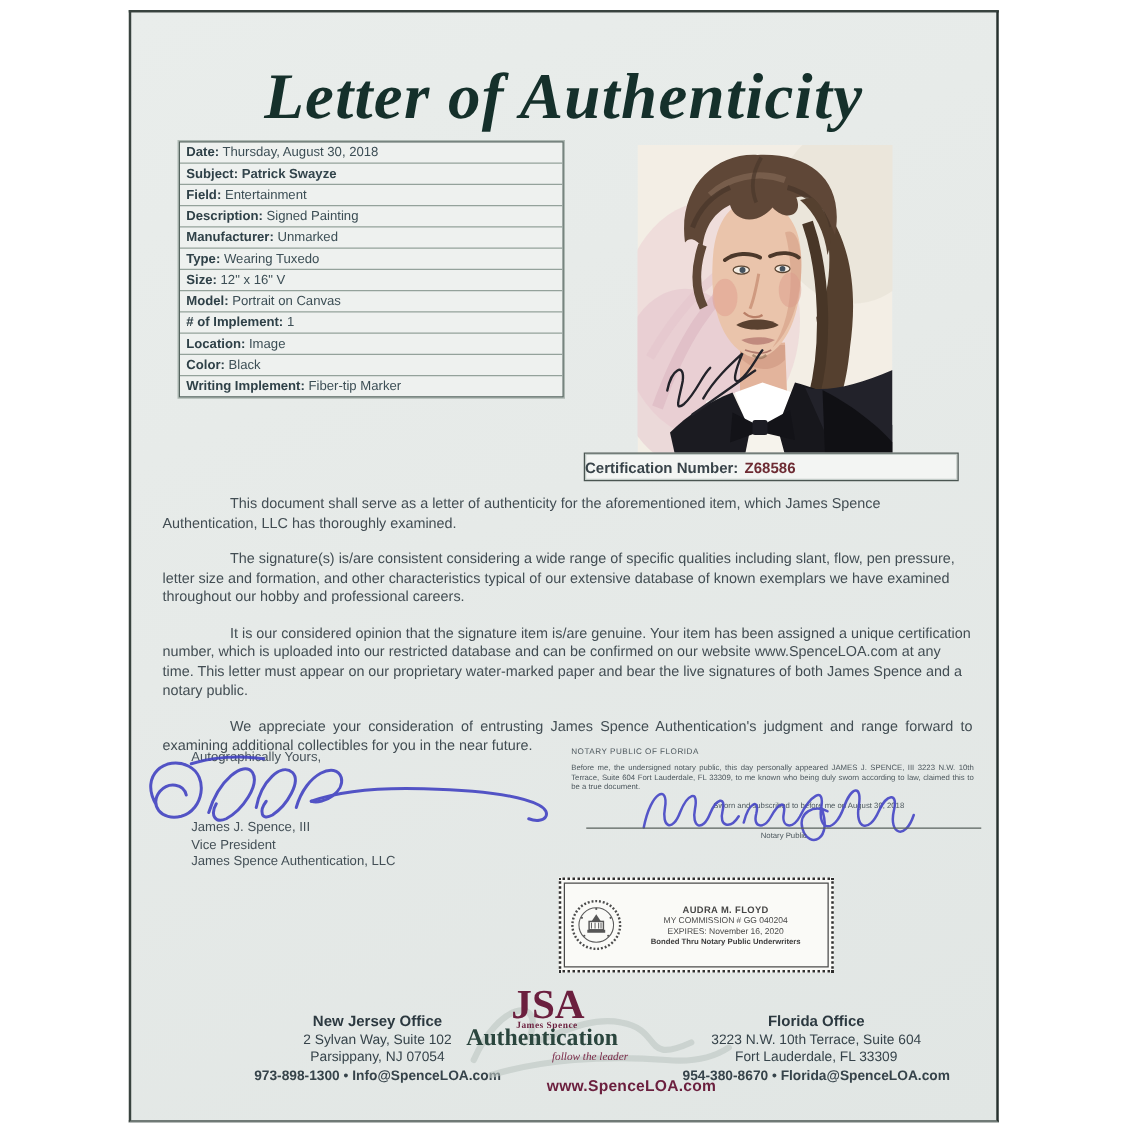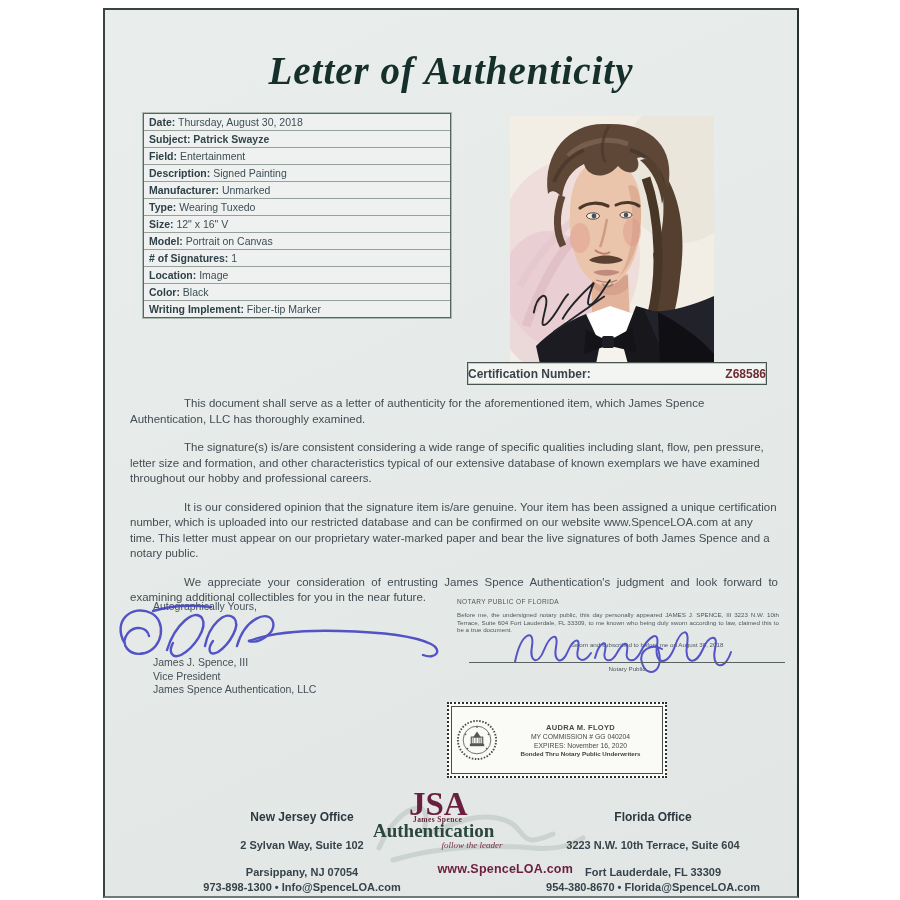--- a/index.html
+++ b/index.html
@@ -4,36 +4,36 @@
 <style>
   html,body{margin:0;padding:0;background:#ffffff;}
   .stage{position:relative;width:900px;height:900px;background:#ffffff;overflow:hidden;
          font-family:"Liberation Sans",sans-serif;}
   .paper{position:absolute;left:103px;top:8px;width:692px;height:886px;
          background:linear-gradient(155deg,#e9edeb 0%,#e6eae8 45%,#e1e6e4 100%);
          border:2px solid;border-color:#39433f #26312e #707a76 #39433f;}
   
   .title{position:absolute;top:38px;left:0;width:100%;text-align:center;
          font-family:"Liberation Serif",serif;font-style:italic;font-weight:bold;
-         font-size:39px;color:#15302b;letter-spacing:1px;}
+         font-size:52px;color:#15302b;letter-spacing:1px;}
   
   .details{position:absolute;left:38px;top:103px;width:306px;background:#eef1ef;
            border:1px solid #55655f;box-shadow:0 0 0 1px #aeb9b3;}
   .trow{height:16px;line-height:16px;font-size:10.5px;padding:0 0 0 5px;
         border-bottom:1px solid #94a29b;white-space:nowrap;color:#3a4b51;}
   .trow:last-child{border-bottom:none;}
   .tlabel{font-weight:bold;color:#2f4148;}
   .tvalue{color:#3c4e55;}
   .tvalue.bold{font-weight:bold;color:#33454c;}
   
   .portrait{position:absolute;left:405px;top:106px;width:204px;height:248px;}
   
   .certbox{position:absolute;left:362px;top:352px;width:298px;height:21px;
            background:#f3f5f3;border:1px solid #4a5551;box-shadow:0 0 0 1px #c3ccc8 inset;
-           display:flex;align-items:center;justify-content:space-between;
+           display:flex;align-items:center;justify-content:flex-start;
            font-size:12px;font-weight:bold;color:#39444a;}
   .certnum{color:#6d2b33;margin-left:5px;}
   
   .bodytext{position:absolute;left:25px;top:386px;width:648px;color:#424d53;
             font-size:11.5px;line-height:15.5px;}
   .bodytext p{margin:0 0 13px 0;text-indent:54px;}
   .bodytext p.just{text-align:justify;}
   
   .salutation{position:absolute;left:48px;top:590px;font-size:10.5px;color:#48535a;}
   .spence-sig{position:absolute;left:4px;top:588px;width:350px;height:80px;}
@@ -51,21 +51,21 @@
          background:#fafaf7;border:2px dotted #2f2f2f;box-sizing:border-box;padding:2px;}
   .stamp-inner{border:1px solid #4a4a4a;height:100%;box-sizing:border-box;
                display:flex;align-items:center;gap:5px;padding:2px 4px;}
   .stamp-text{flex:1;text-align:center;color:#474747;}
   .stamp-name{font-size:7.5px;font-weight:bold;letter-spacing:.3px;}
   .stamp-line{font-size:6.8px;margin-top:1.5px;}
   .stamp-bond{font-size:6.2px;margin-top:1.5px;font-weight:bold;color:#3d3d3d;}
   
   .office{position:absolute;text-align:center;color:#36434a;}
   .office .o-title{font-weight:bold;font-size:12px;color:#2c3940;}
-  .office .o-line{font-size:11px;margin-top:15px;font-weight:bold;}
+  .office .o-line{font-size:11px;margin-top:2px;}
   .office .o-contact{font-size:11px;font-weight:bold;margin-top:3px;}
   .office.nj{left:52px;top:800px;width:290px;}
   .office.fl{left:398px;top:800px;width:300px;}
   .logo{position:absolute;left:268px;top:780px;width:200px;}
   .wm{position:absolute;left:-10px;top:0;width:230px;height:80px;}
   .jsa{position:relative;font-family:"Liberation Serif",serif;font-weight:bold;
        font-size:33px;line-height:28px;color:#6b1f3e;margin-left:36px;}
   .jsa-small{position:relative;font-family:"Liberation Serif",serif;font-weight:bold;
              font-size:7.5px;color:#6b1f3e;margin-left:40px;margin-top:-3px;letter-spacing:.4px;}
   .jsa-auth{position:relative;font-family:"Liberation Serif",serif;font-weight:bold;
@@ -85,21 +85,21 @@
 
     <div class="details">
       <div class="trow"><span class="tlabel">Date:</span> <span class="tvalue">Thursday, August 30, 2018</span></div>
       <div class="trow"><span class="tlabel">Subject:</span> <span class="tvalue bold">Patrick Swayze</span></div>
       <div class="trow"><span class="tlabel">Field:</span> <span class="tvalue">Entertainment</span></div>
       <div class="trow"><span class="tlabel">Description:</span> <span class="tvalue">Signed Painting</span></div>
       <div class="trow"><span class="tlabel">Manufacturer:</span> <span class="tvalue">Unmarked</span></div>
       <div class="trow"><span class="tlabel">Type:</span> <span class="tvalue">Wearing Tuxedo</span></div>
       <div class="trow"><span class="tlabel">Size:</span> <span class="tvalue">12" x 16" V</span></div>
       <div class="trow"><span class="tlabel">Model:</span> <span class="tvalue">Portrait on Canvas</span></div>
-      <div class="trow"><span class="tlabel"># of Signatures:</span> <span class="tvalue">1</span></div>
+      <div class="trow"><span class="tlabel"># of Implement:</span> <span class="tvalue">1</span></div>
       <div class="trow"><span class="tlabel">Location:</span> <span class="tvalue">Image</span></div>
       <div class="trow"><span class="tlabel">Color:</span> <span class="tvalue">Black</span></div>
       <div class="trow"><span class="tlabel">Writing Implement:</span> <span class="tvalue">Fiber-tip Marker</span></div>
     </div>
 
     <div class="portrait">
       <svg width="204" height="248" viewBox="0 0 204 248">
         <rect width="204" height="248" fill="#f3eee5"></rect>
         <ellipse cx="58" cy="140" rx="72" ry="95" fill="#ecd4d6" opacity="0.65"></ellipse>
         <ellipse cx="38" cy="185" rx="52" ry="70" fill="#e2bec9" opacity="0.45"></ellipse>
@@ -168,21 +168,21 @@
 
     <div class="certbox">
       <span>Certification Number:</span>
       <span class="certnum">Z68586</span>
     </div>
 
     <div class="bodytext">
       <p>This document shall serve as a letter of authenticity for the aforementioned item, which James Spence Authentication, LLC has thoroughly examined.</p>
       <p>The signature(s) is/are consistent considering a wide range of specific qualities including slant, flow, pen pressure, letter size and formation, and other characteristics typical of our extensive database of known exemplars we have examined throughout our hobby and professional careers.</p>
       <p>It is our considered opinion that the signature item is/are genuine. Your item has been assigned a unique certification number, which is uploaded into our restricted database and can be confirmed on our website www.SpenceLOA.com at any time. This letter must appear on our proprietary water-marked paper and bear the live signatures of both James Spence and a notary public.</p>
-      <p class="just">We appreciate your consideration of entrusting James Spence Authentication's judgment and look forward to examining additional collectibles for you in the near future.</p>
+      <p class="just">We appreciate your consideration of entrusting James Spence Authentication's judgment and range forward to examining additional collectibles for you in the near future.</p>
     </div>
 
     <div class="salutation">Autographically Yours,</div>
     <svg class="spence-sig" viewBox="0 0 350 80">
       <g stroke="#4343c2" stroke-width="2.4" fill="none" stroke-linecap="round" opacity="0.9">
         <path d="M16,46 C2,22 24,6 42,15 C58,23 54,50 36,55 C20,59 10,46 19,35 C26,27 38,29 40,38"></path>
         <path d="M58,52 C66,26 86,10 93,20 C99,30 85,50 72,57 C63,61 59,54 64,45"></path>
         <path d="M96,48 C100,27 116,12 125,20 C132,27 121,46 109,54 C100,59 98,51 104,43"></path>
         <path d="M128,48 C136,20 160,11 164,24 C167,35 150,46 140,43"></path>
         <path d="M140,43 C162,35 196,32 230,33 C272,34 306,38 322,46 C334,52 327,62 314,57"></path>

